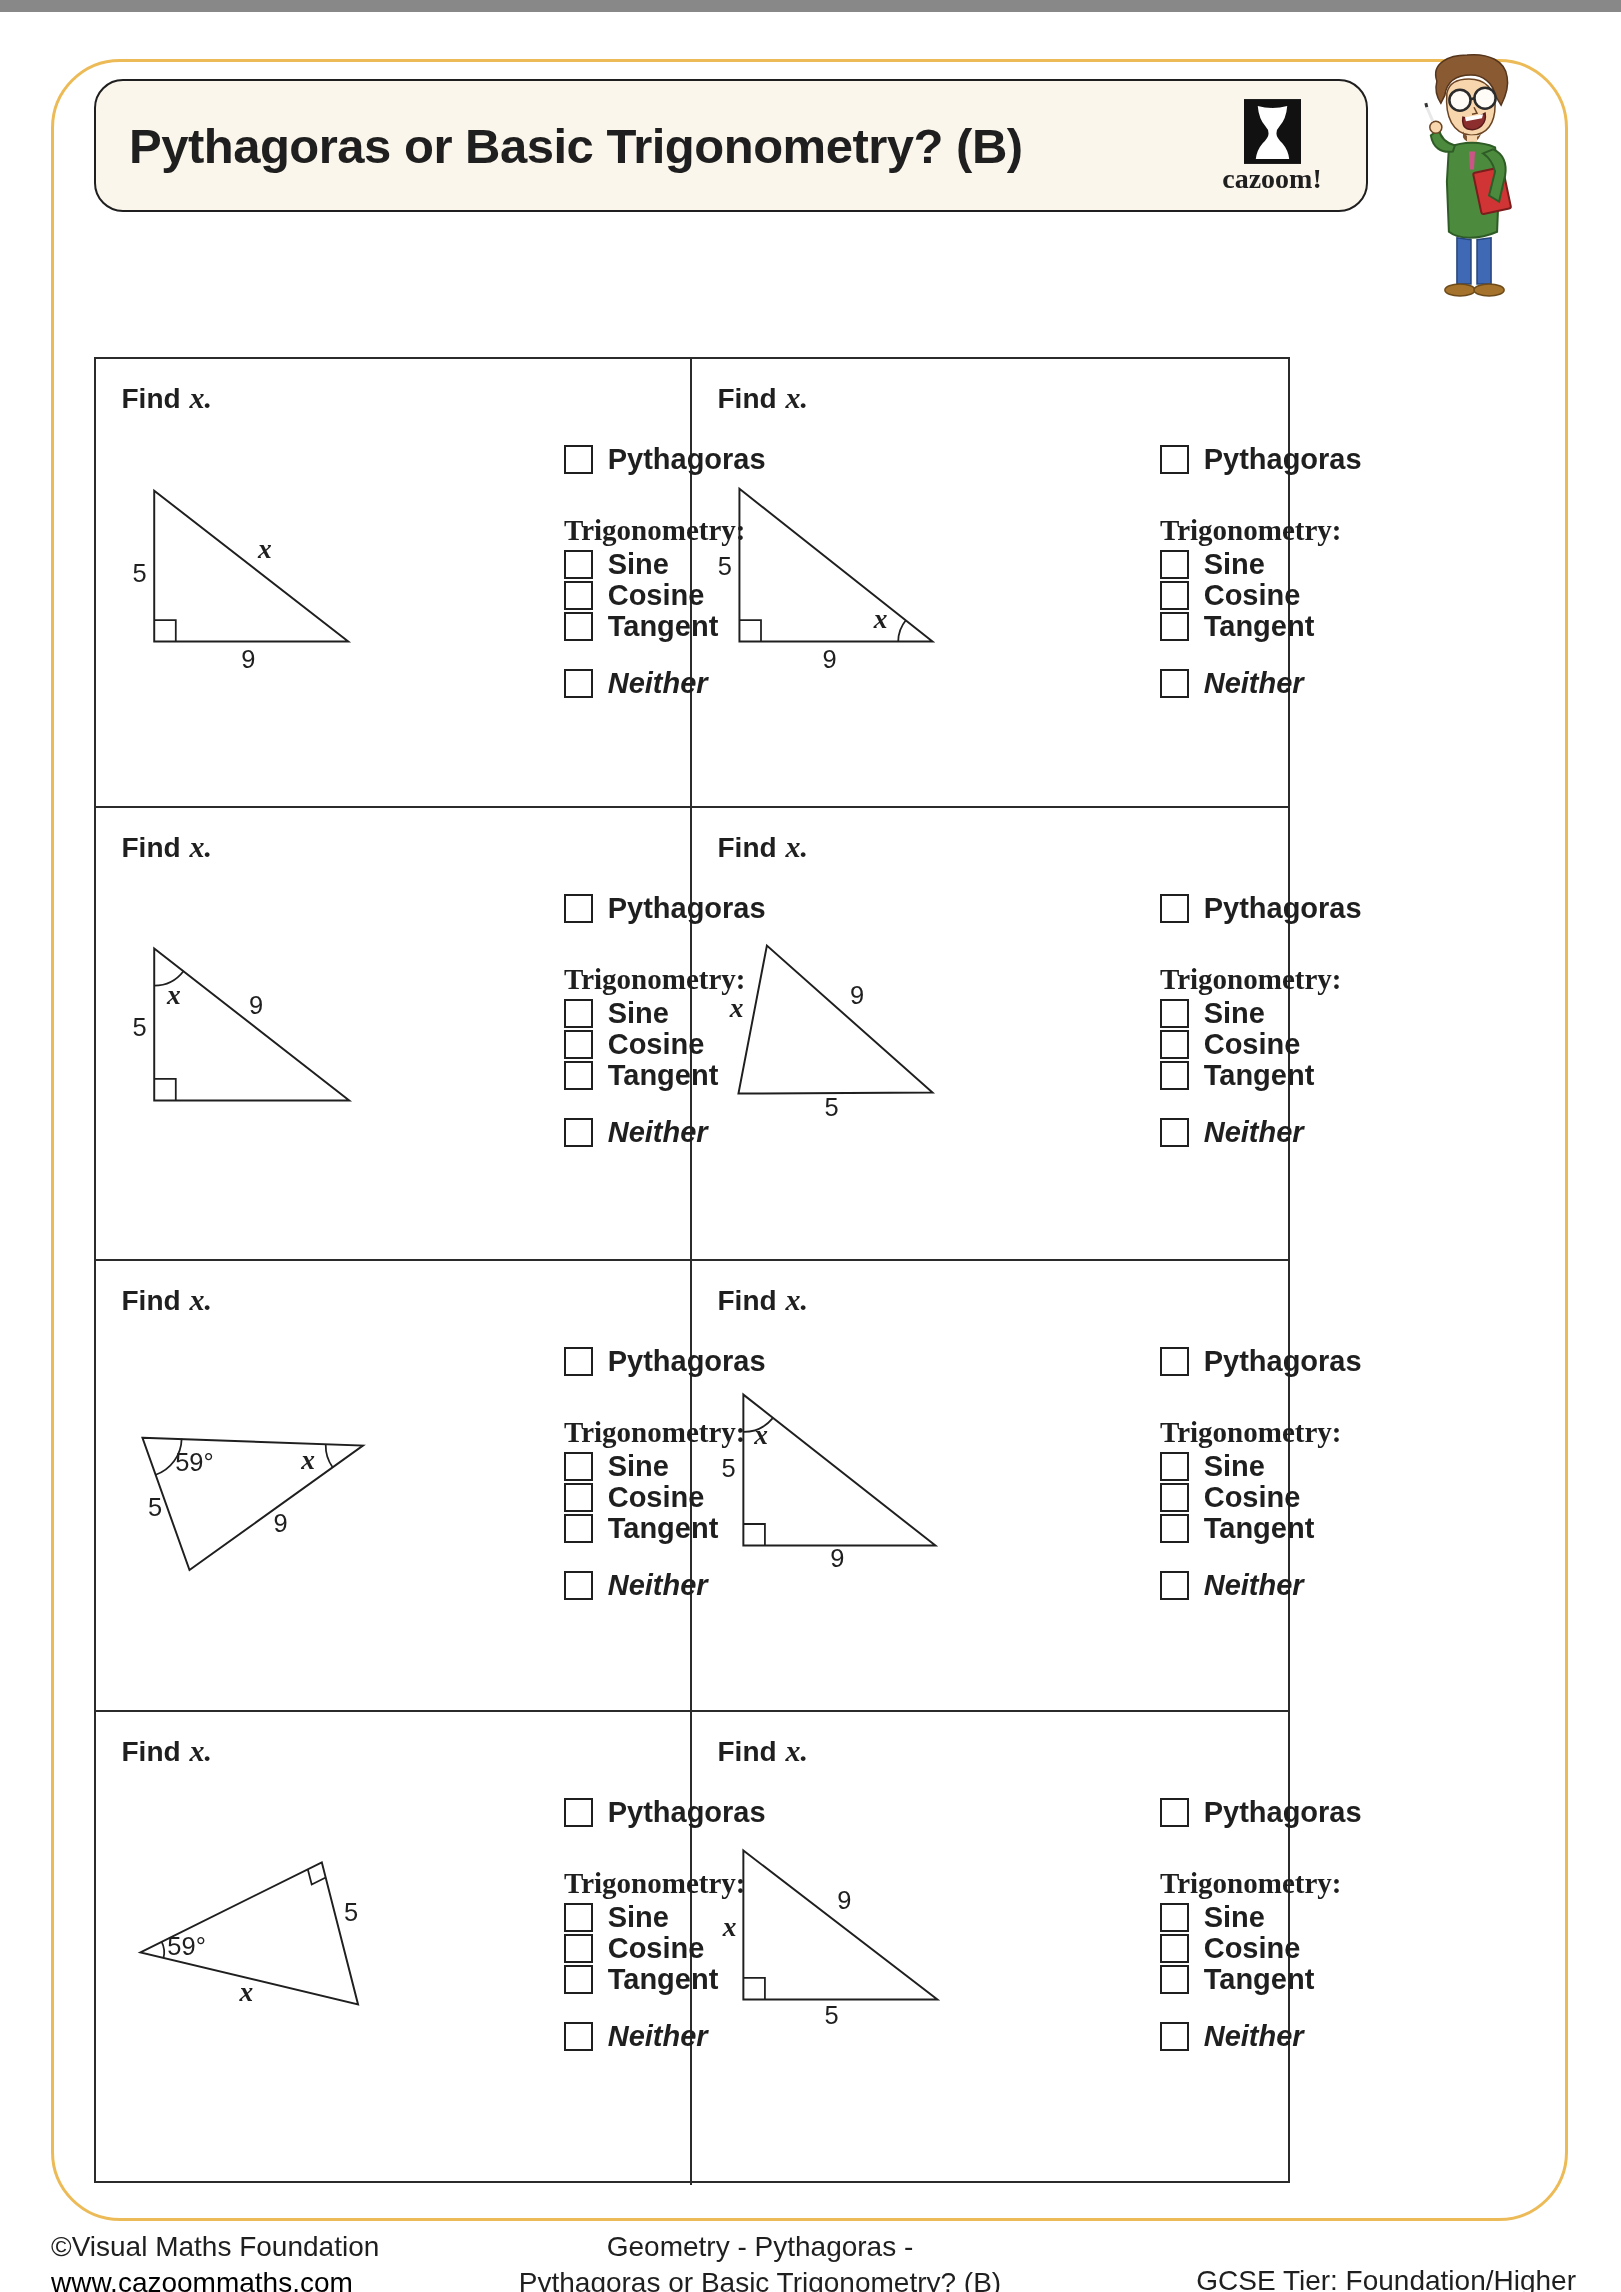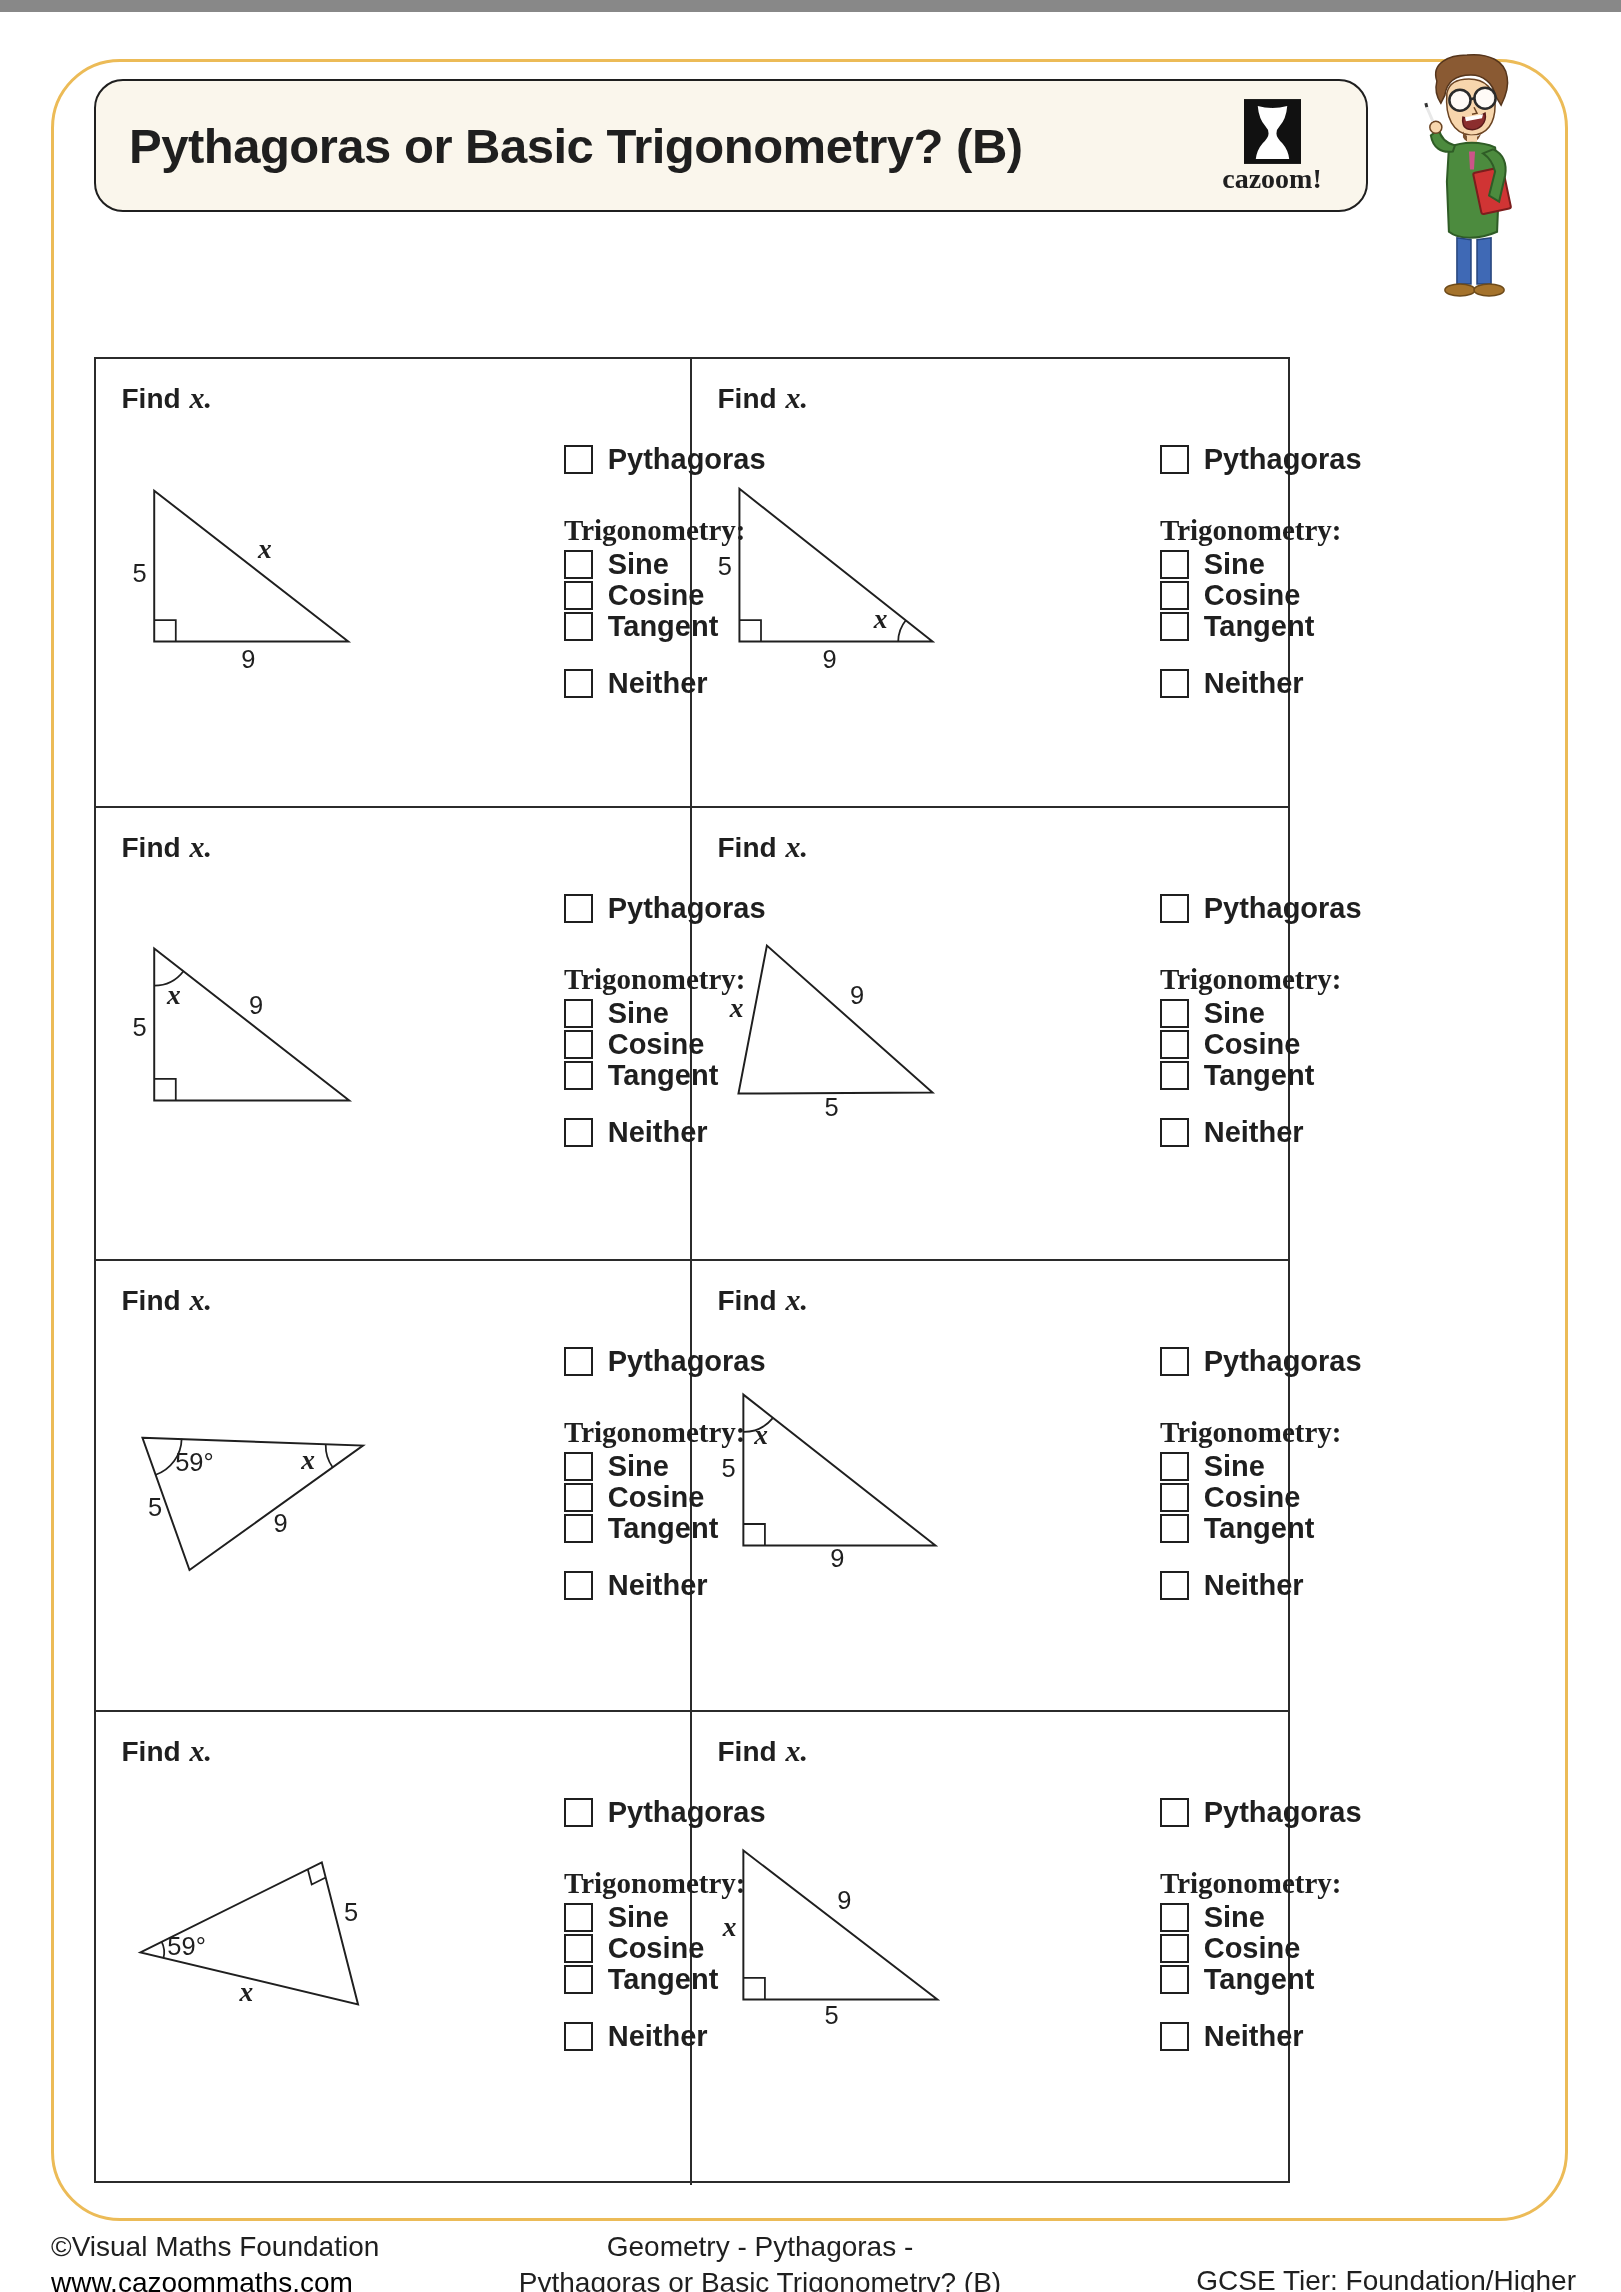--- a/index.html
+++ b/index.html
@@ -43,21 +43,21 @@
   .diagram polyline,.diagram path{fill:none;stroke:#1f1f1f;stroke-width:1.8;}
   .num{font-family:"Liberation Sans",sans-serif;font-size:26px;fill:#1f1f1f;text-anchor:middle;}
   .varx{font-family:"Liberation Serif",serif;font-style:italic;font-weight:bold;font-size:28px;fill:#1f1f1f;text-anchor:middle;}
   
   .opts{position:absolute;left:468px;top:86px;width:245px;}
   .opt{display:flex;align-items:center;gap:14.7px;height:29px;margin-bottom:2px;}
   .box{width:29px;height:29px;border:2.9px solid #1f1f1f;box-sizing:border-box;background:#fff;flex:none;}
   .opt-label{font-size:29px;font-weight:bold;line-height:29px;white-space:nowrap;}
   .row-pyth{margin-bottom:42px;}
   .trig-heading{font-size:29px;font-weight:bold;height:29px;line-height:29px;margin-bottom:4.9px;font-family:Liberation Serif, serif;}
-  .row-neither{margin-top:28px;}
+  .row-neither{margin-top:28px;font-style:italic;}
   
   .footer-left{position:absolute;left:51px;top:2217px;font-size:28px;line-height:36px;}
   .footer-link{color:#000000;text-decoration:underline;}
   .footer-center{position:absolute;left:466px;top:2217px;width:588px;text-align:center;font-size:28px;line-height:36px;}
   .footer-right{position:absolute;right:45px;top:2253px;font-size:28px;}
 </style>
 </head>
 <body>
 
 <div class="sheet">

